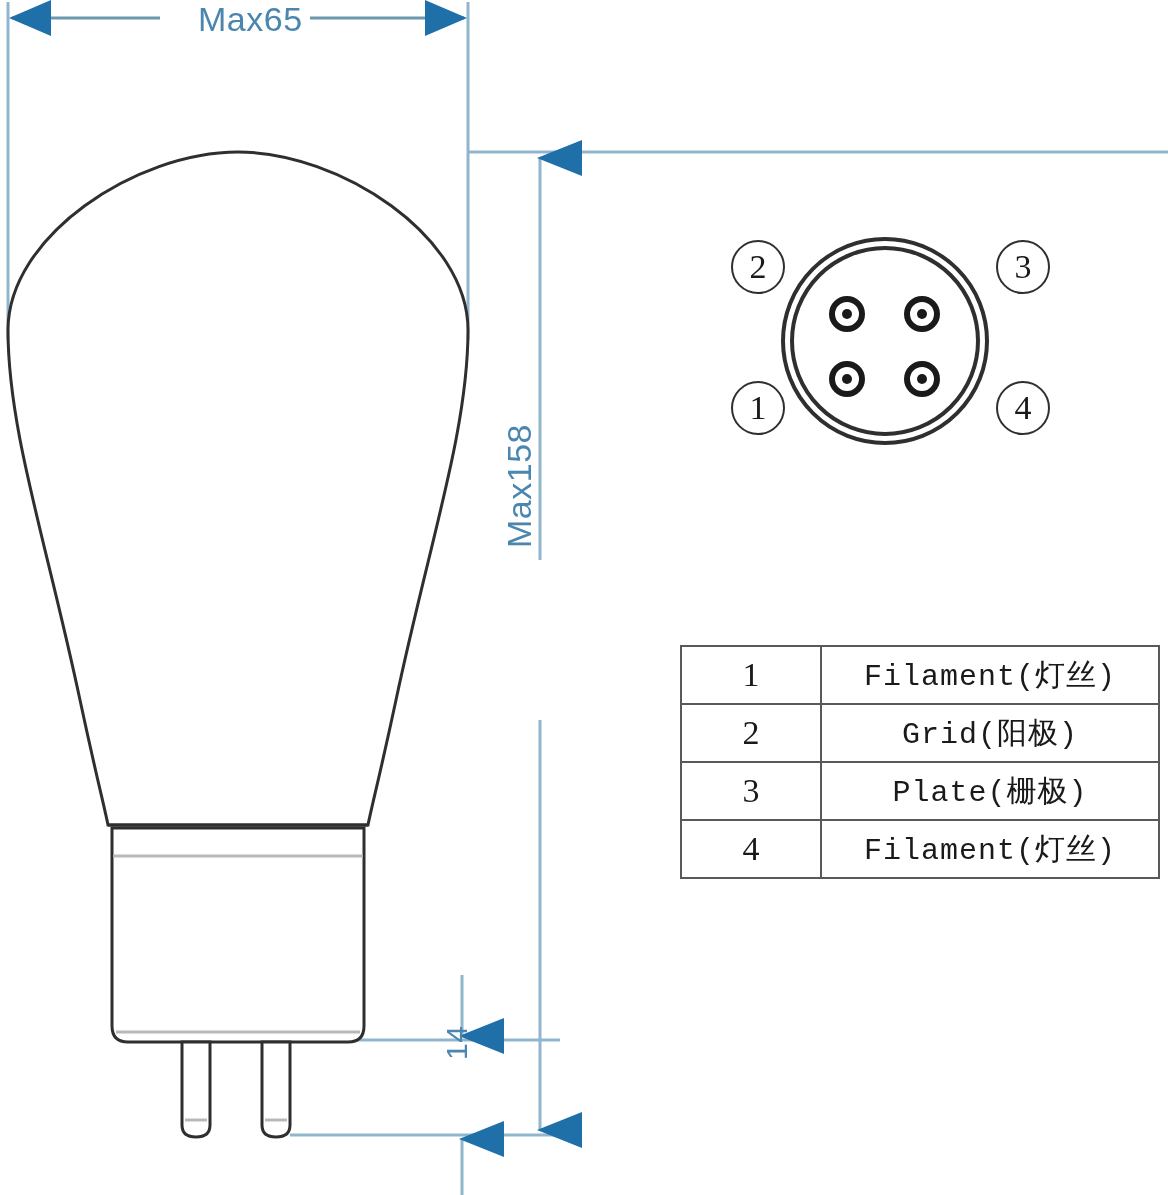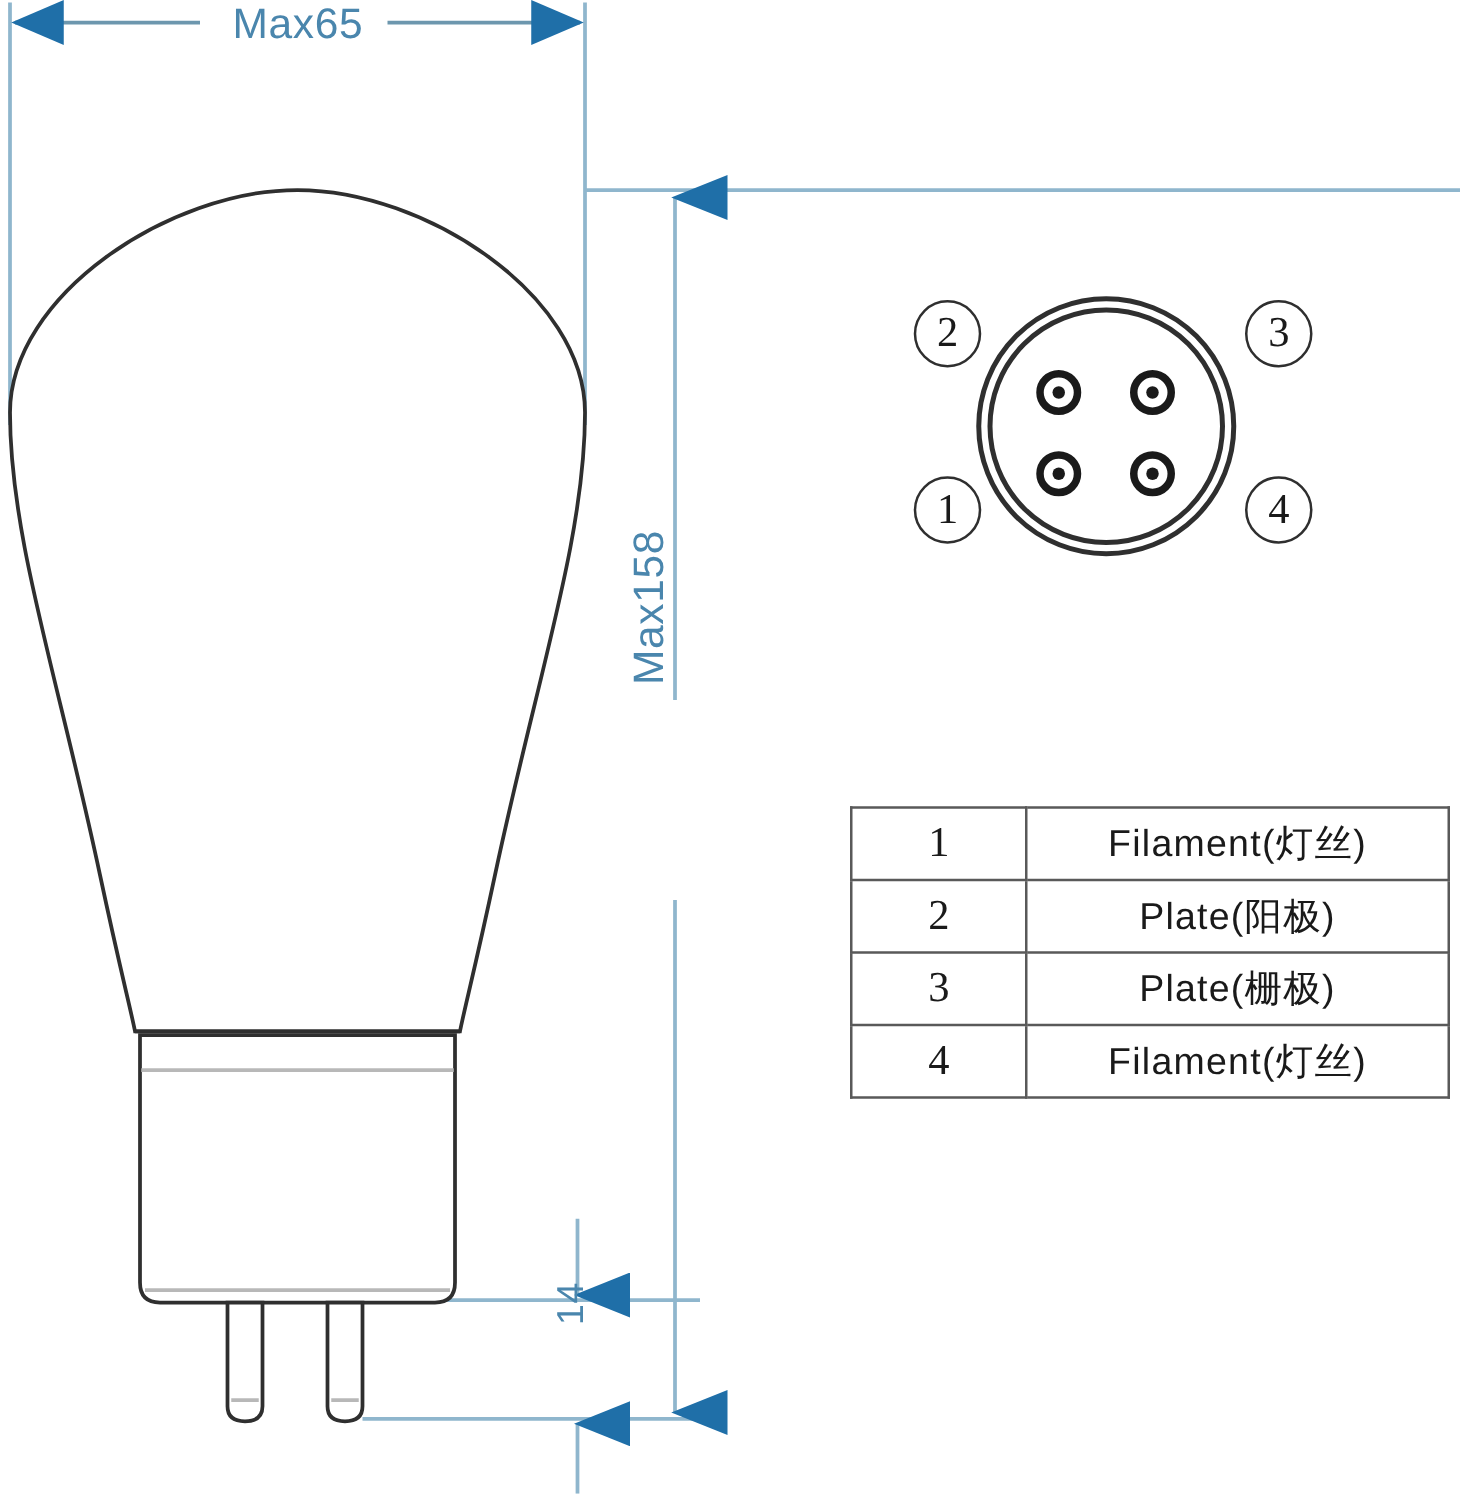--- a/index.html
+++ b/index.html
@@ -28,21 +28,21 @@
   }
   .dim-text {
     position: absolute;
     color: #4a86ad;
     font-family: "Liberation Sans", sans-serif;
     font-size: 34px;
     letter-spacing: 0.5px;
     white-space: nowrap;
   }
   #dim-width-label {
-    left: 186px;
+    left: 198px;
     top: 0px;
   }
   #dim-height-label {
     left: 500px;
     top: 548px;
     transform: rotate(-90deg);
     transform-origin: left top;
   }
   #dim-base-label {
     left: 440px;
@@ -59,21 +59,21 @@
     top: 645px;
     width: 480px;
     border-collapse: collapse;
     table-layout: fixed;
   }
   #pin-table td {
     border: 2px solid #595959;
     height: 56px;
     text-align: center;
     vertical-align: middle;
-    font-family: Liberation Sans, sans-serif;
+    font-family: Liberation Mono, monospace;
     color: #1a1a1a;
     padding: 0;
   }
   #pin-table td.num {
     width: 138px;
     font-size: 34px;
     font-family: "Liberation Serif", serif;
   }
   #pin-table td.fn {
     font-size: 30px;
@@ -222,21 +222,21 @@
   <div class="pin-num" id="pin-label-4">4</div>
 
   <table id="pin-table">
     <tbody>
       <tr>
         <td class="num">1</td>
         <td class="fn">Filament(灯丝)</td>
       </tr>
       <tr>
         <td class="num">2</td>
-        <td class="fn">Plate(阳极)</td>
+        <td class="fn">Grid(阳极)</td>
       </tr>
       <tr>
         <td class="num">3</td>
         <td class="fn">Plate(栅极)</td>
       </tr>
       <tr>
         <td class="num">4</td>
         <td class="fn">Filament(灯丝)</td>
       </tr>
     </tbody>

